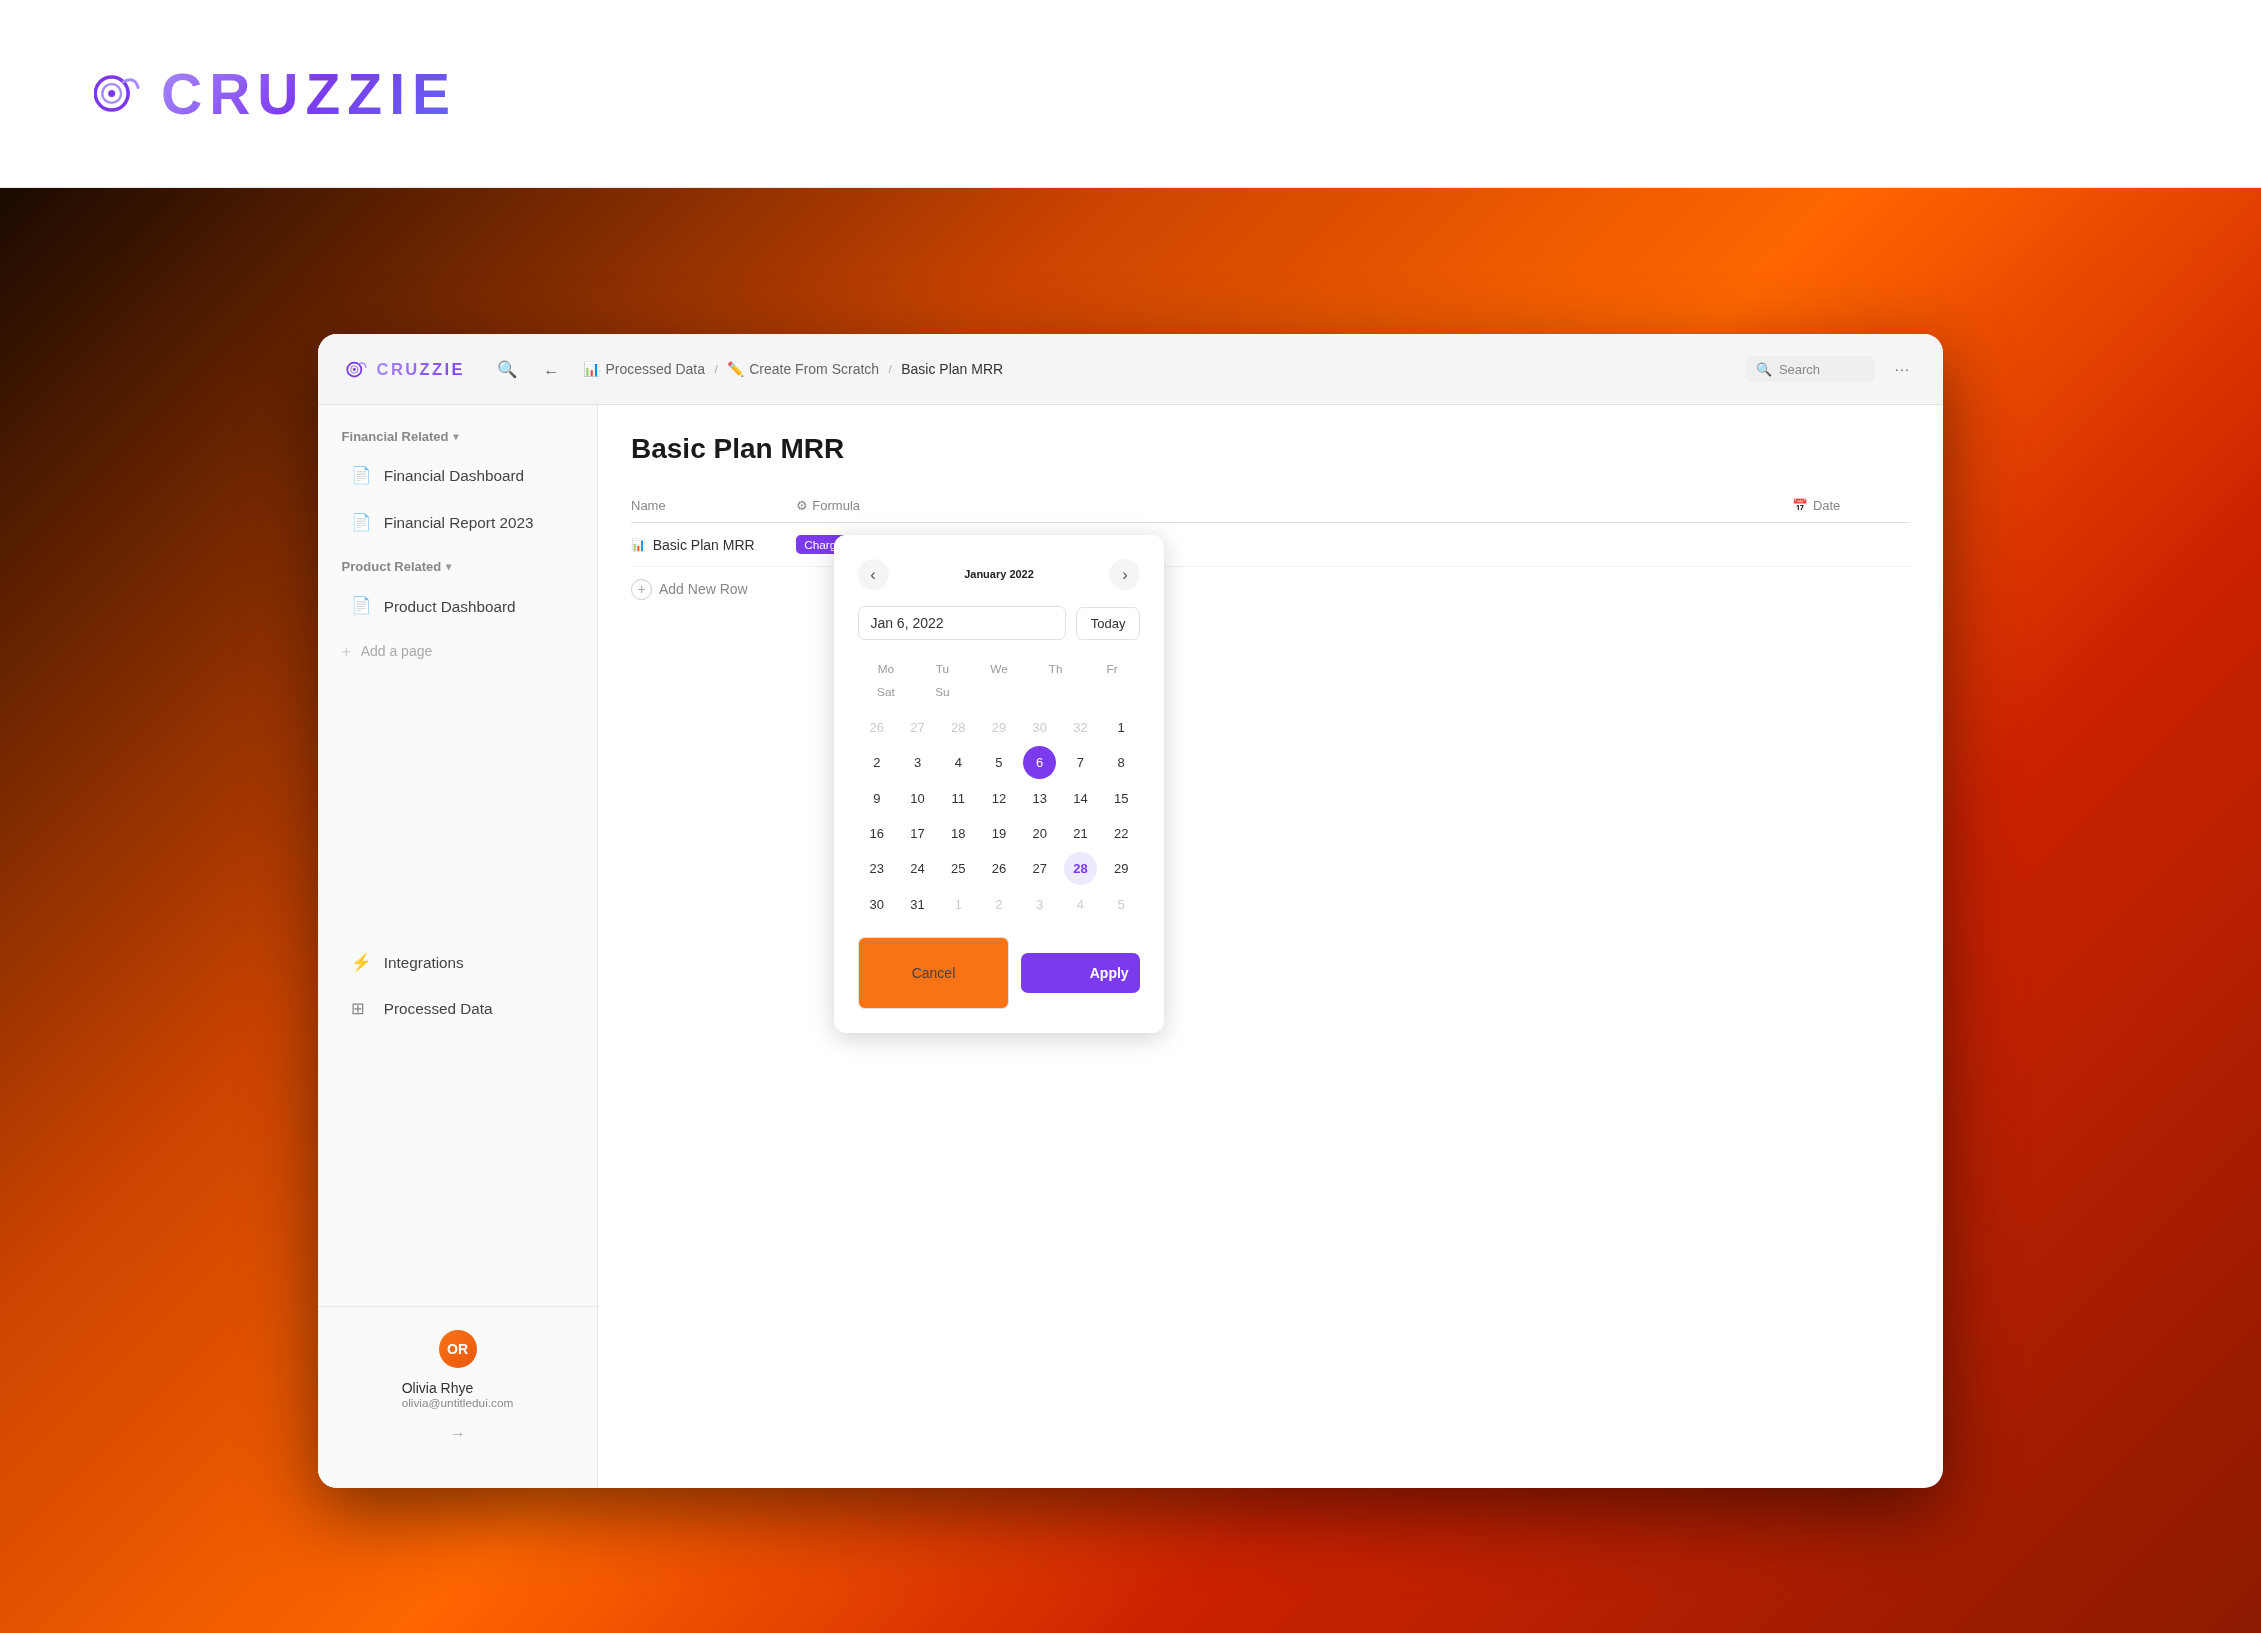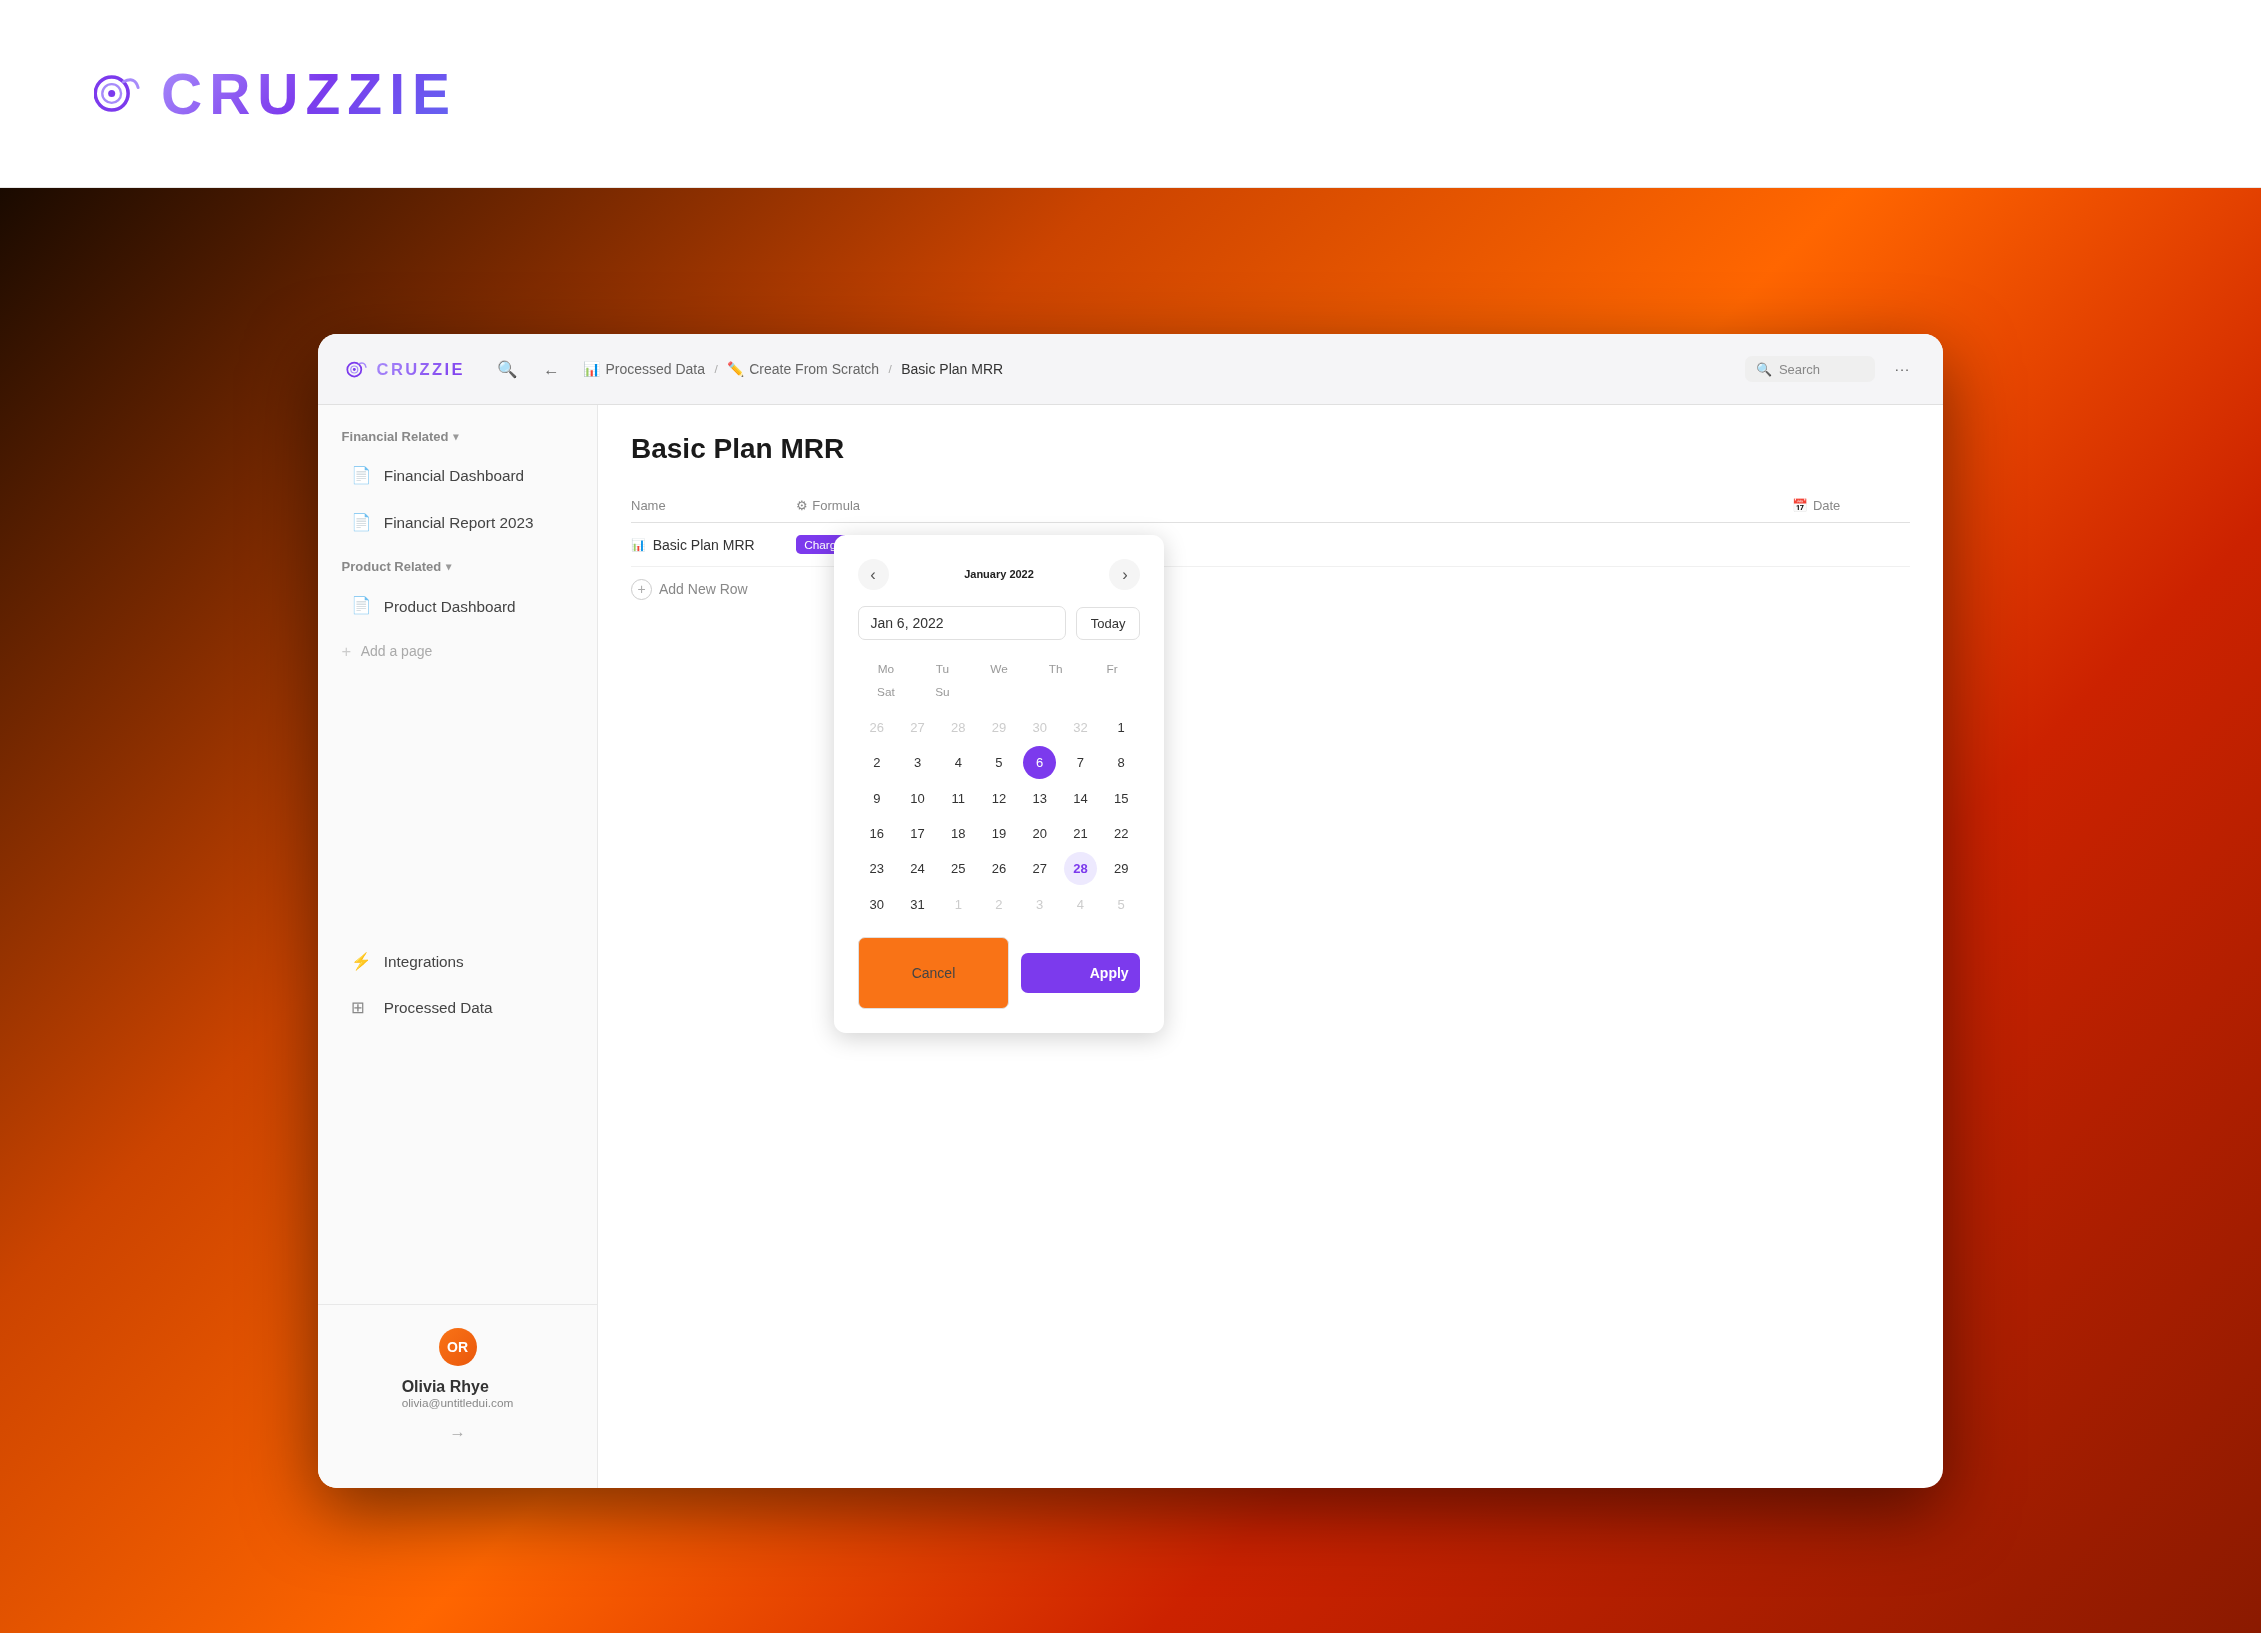--- a/index.html
+++ b/index.html
@@ -250,22 +250,22 @@
       font-size: 14px;
       font-weight: 600;
       overflow: hidden;
     }
 
     .user-info {
       flex: 1;
     }
 
     .user-name {
-      font-size: 16px;
-      font-weight: 700;
+      font-size: 14px;
+      font-weight: 400;
       color: #333;
     }
 
     .user-email {
       font-size: 11.8px;
       color: #888;
     }
 
     .logout-btn {
       font-size: 16.5px;

